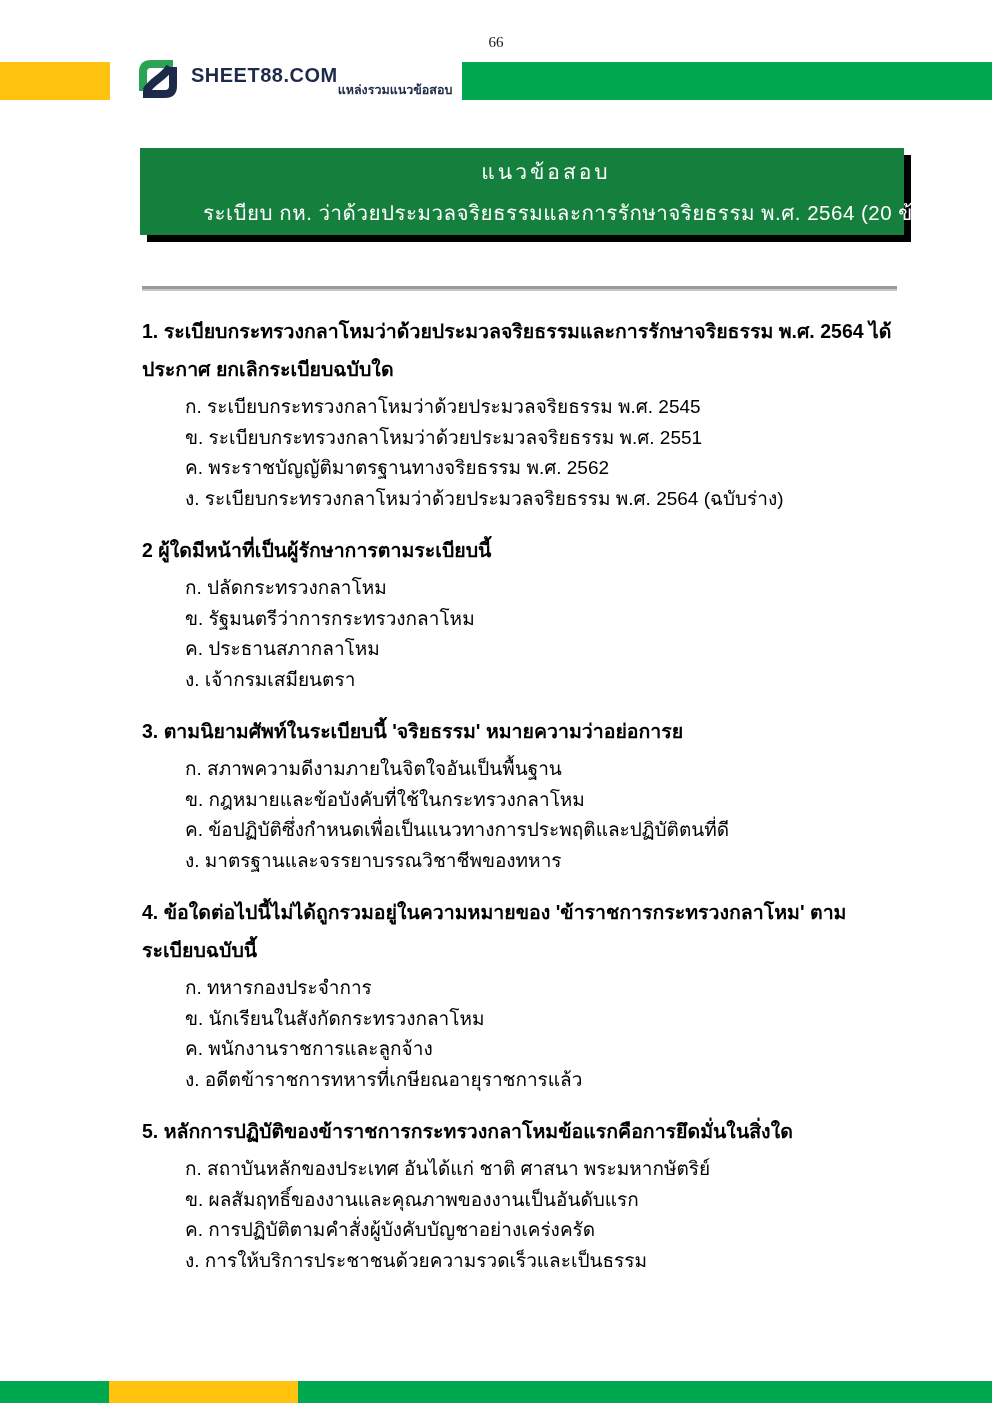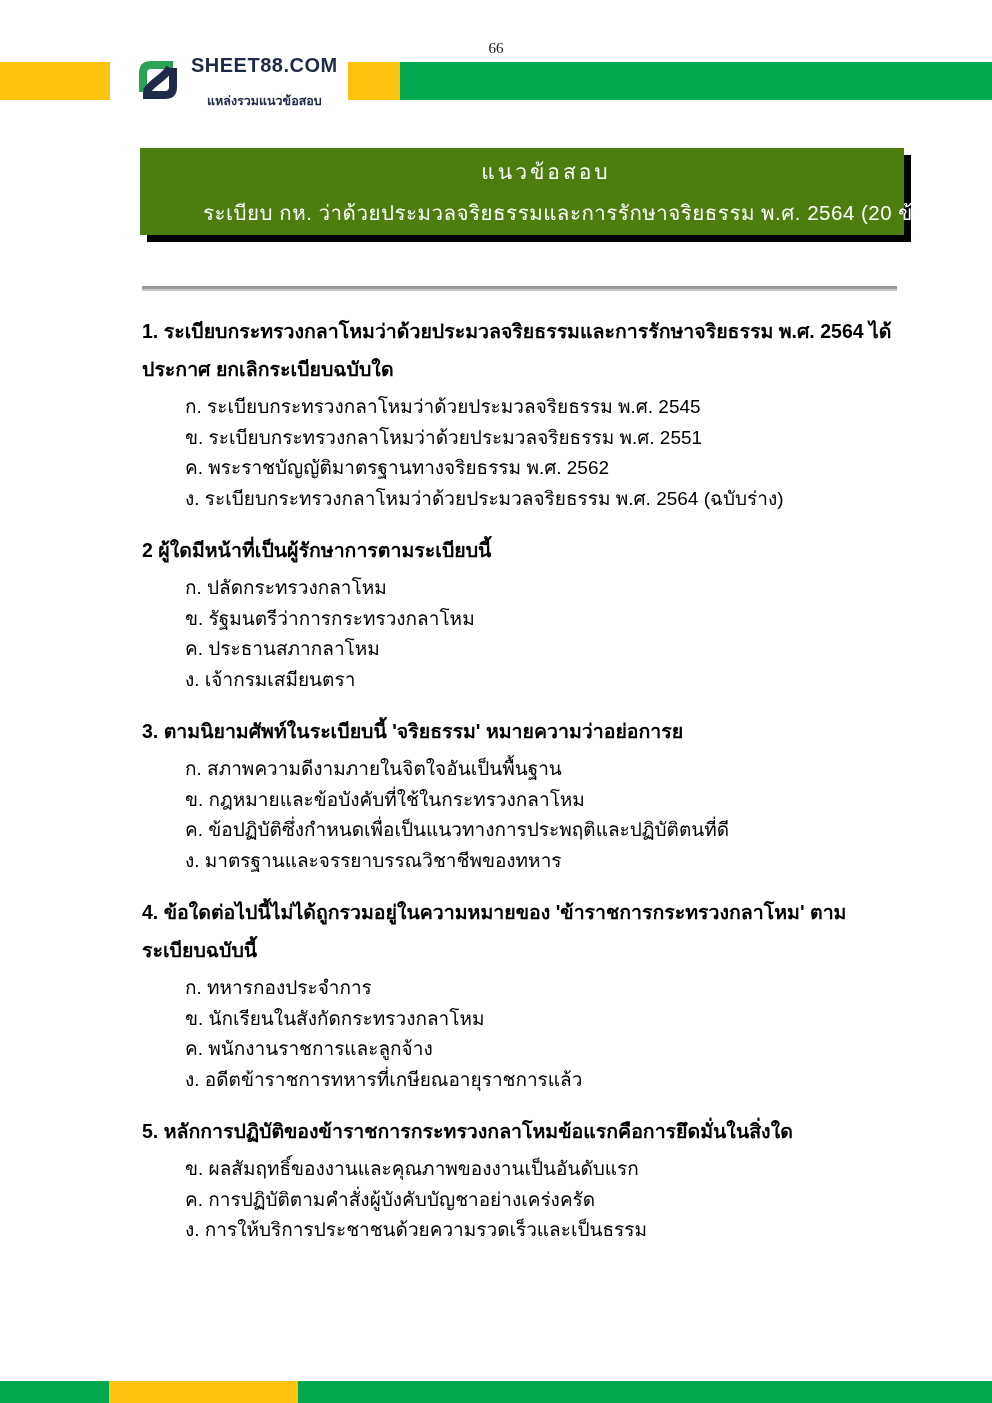--- a/index.html
+++ b/index.html
@@ -15,59 +15,58 @@
   }
   .page-number {
     position: absolute;
     top: 34px;
     left: 0;
     width: 100%;
     text-align: center;
     font-size: 15px;
     font-family: "Liberation Serif", serif;
     color: #1a1a1a;
-    margin-top: 6px;
   }
   
   .band { position: absolute; top: 62px; height: 38px; }
   .band-yellow-left  { left: 0;    width: 110px; background: #ffc20e; }
   .band-yellow-mid   { left: 337px; width: 63px;  background: #ffc20e; }
   .band-green        { left: 400px; width: 592px; background: #00a84f; }
   
   .logo {
     position: absolute;
     left: 132px;
     top: 53px;
     display: flex;
     align-items: center;
     gap: 9px;
     background: #ffffff;
     padding: 2px 10px 2px 2px;
   }
-  .logo-texts { display: flex; flex-direction: column; line-height: 1.05; text-align: center; }
+  .logo-texts { display: flex; flex-direction: row; line-height: 1.05; }
   .logo-name {
     font-size: 20px;
     font-weight: bold;
     letter-spacing: 0.5px;
     color: #1e2a4a;
   }
   .logo-tagline {
     font-size: 12.5px;
     font-weight: bold;
     color: #1e2a4a;
     margin-top: 19px;
   }
   
   .banner {
     position: absolute;
     left: 140px;
     top: 148px;
     width: 764px;
     height: 87px;
-    background: #4d7c0f;
+    background: #15803d;
     box-shadow: 7px 7px 0 #000000;
     color: #ffffff;
     display: flex;
     flex-direction: column;
     align-items: center;
     justify-content: center;
     gap: 8px;
     text-align: center;
     padding-left: 48px;
   }
@@ -204,20 +203,21 @@
           <div class="choice">ง. อดีตข้าราชการทหารที่เกษียณอายุราชการแล้ว</div>
         </div>
   </div>
 
   <div class="question">
     <div class="q-heading">
       <span class="q-num">5.</span>
       <span class="q-text">หลักการปฏิบัติของข้าราชการกระทรวงกลาโหมข้อแรกคือการยึดมั่นในสิ่งใด</span>
     </div>
     <div class="choices">
+          <div class="choice">ก. สถาบันหลักของประเทศ อันได้แก่ ชาติ ศาสนา พระมหากษัตริย์</div>
           <div class="choice">ข. ผลสัมฤทธิ์ของงานและคุณภาพของงานเป็นอันดับแรก</div>
           <div class="choice">ค. การปฏิบัติตามคำสั่งผู้บังคับบัญชาอย่างเคร่งครัด</div>
           <div class="choice">ง. การให้บริการประชาชนด้วยความรวดเร็วและเป็นธรรม</div>
         </div>
   </div>
 </div>
 
   <div class="footer-band footer-green-left"></div>
   <div class="footer-band footer-yellow"></div>
   <div class="footer-band footer-green-right"></div>

